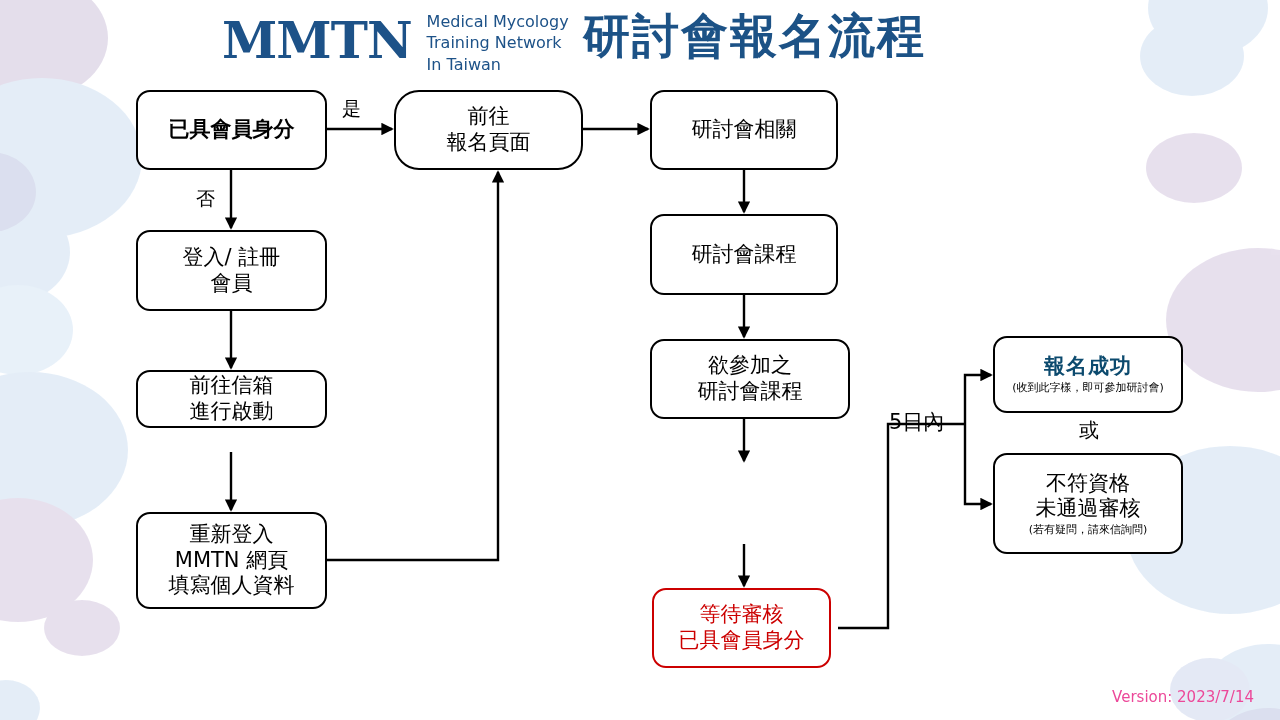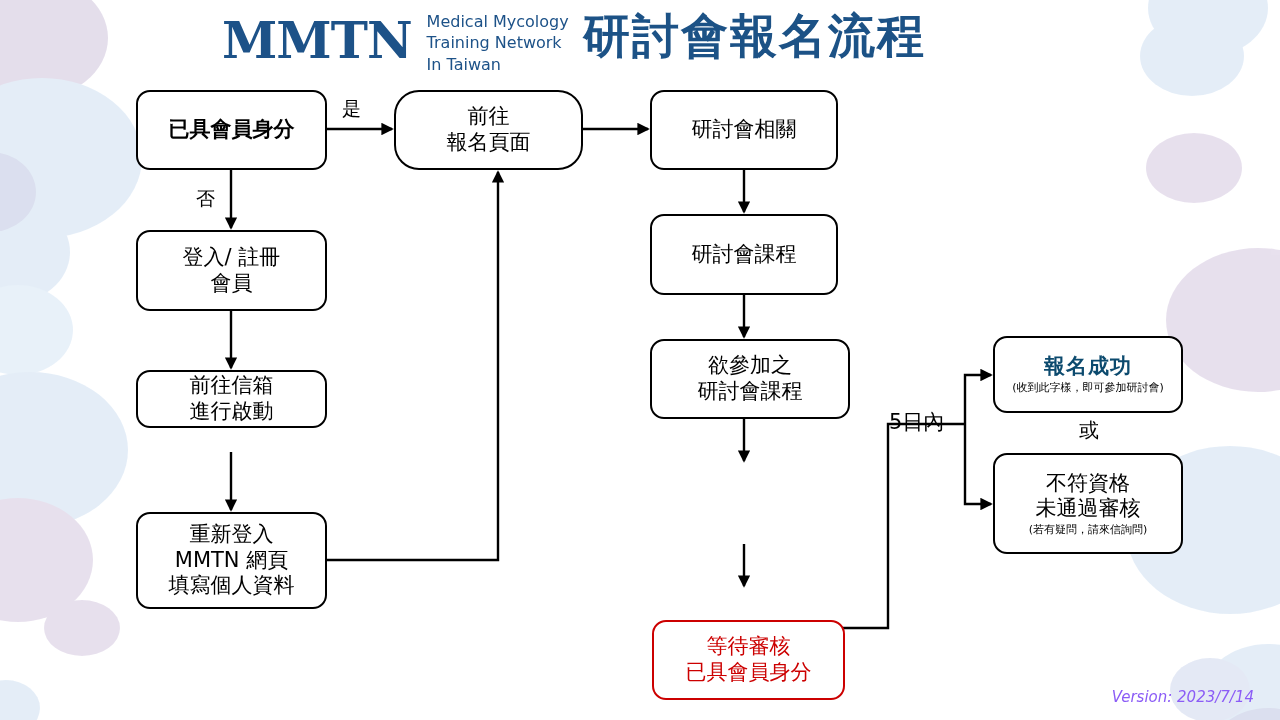--- a/index.html
+++ b/index.html
@@ -124,23 +124,22 @@
   #label-or {
     position: absolute;
     font-size: 20px;
     color: #000000;
     z-index: 4;
   }
   #version {
     position: absolute;
     right: 26px;
     bottom: 14px;
-    font-style: italic;
     font-size: 15px;
-    color: #8b5cf6;
+    color: #ec4899;
     z-index: 4;
     white-space: nowrap;
   }
 </style>
 </head>
 <body>
 
 <div id="stage">
 
   <svg id="bg-deco" viewBox="0 0 1280 720">
@@ -251,21 +250,21 @@
   <div class="node size-normal" style="left:650px; top:214px; width:188px; height:81px;">
     <span class="line">研討會課程</span>
   </div>
 
   <div class="node size-normal" style="left:650px; top:339px; width:200px; height:80px;">
     <span class="line">欲參加之</span>
     <span class="line">研討會課程</span>
   </div>
 
 
-  <div class="node size-normal red" style="left:652px; top:620px; width:193px; height:80px;">
+  <div class="node size-normal red" style="left:652px; top:588px; width:179px; height:80px;">
     <span class="line">等待審核</span>
     <span class="line">已具會員身分</span>
   </div>
 
   <div class="node" style="left:993px; top:336px; width:190px; height:77px;">
     <span class="line title-strong">報名成功</span>
     <span class="line subnote">(收到此字樣，即可參加研討會)</span>
   </div>
 
   <div class="node size-normal" style="left:993px; top:453px; width:190px; height:101px;">

